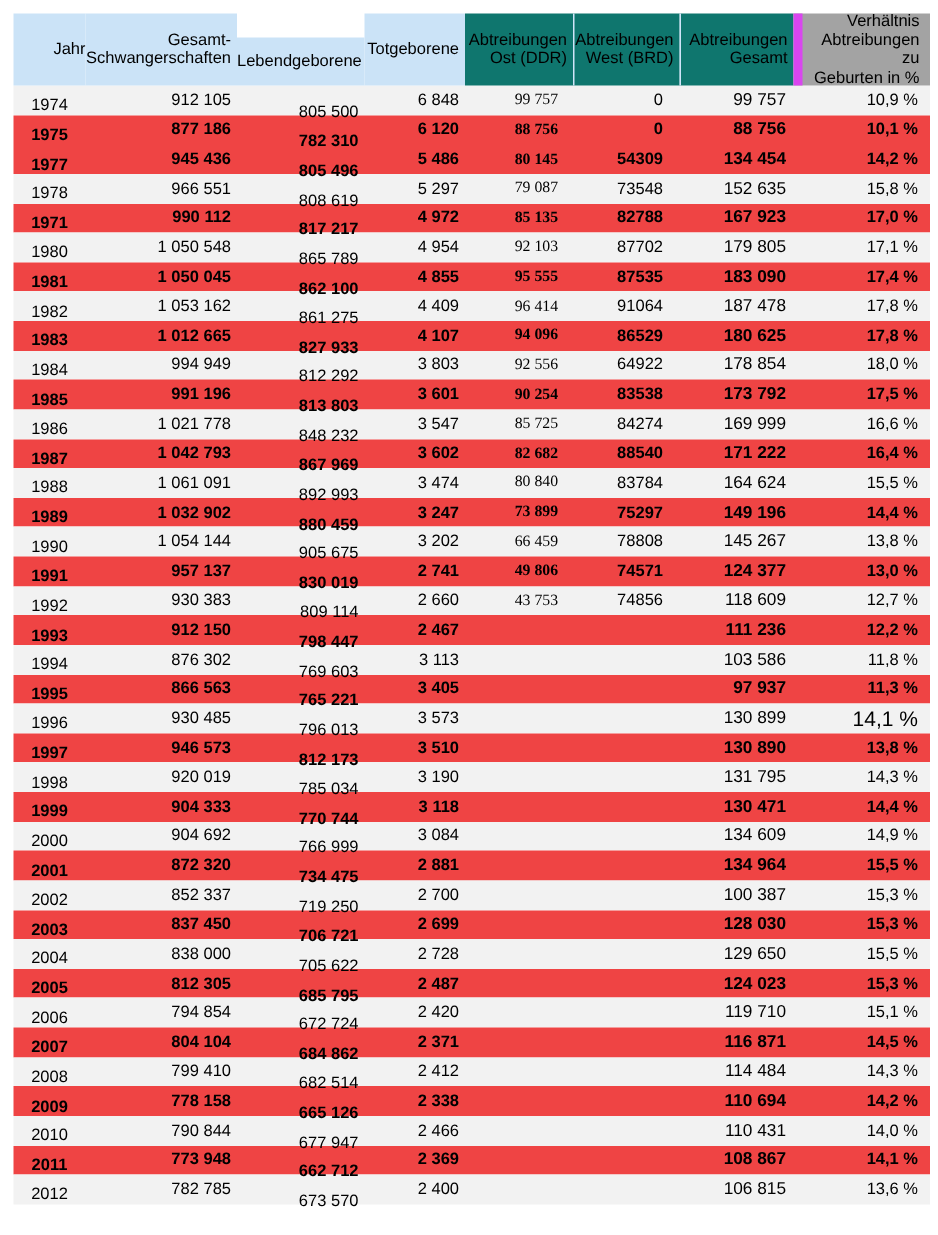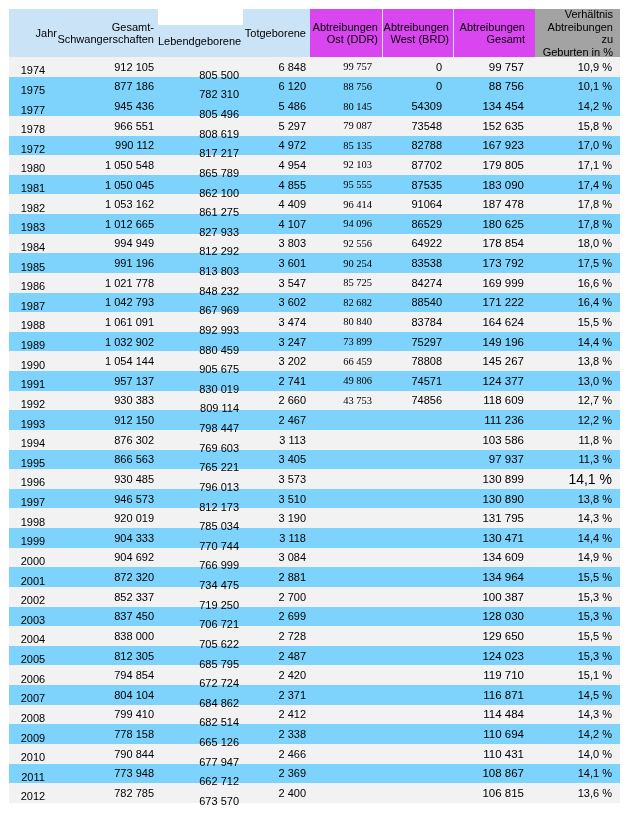--- a/index.html
+++ b/index.html
@@ -8,36 +8,36 @@
     font-family:"Liberation Sans","DejaVu Sans",sans-serif;
     color:#000;overflow:hidden;
   }
   .table-wrap{position:absolute;left:9px;top:9px;width:611px;}
   .header-row{display:flex;height:48px;font-size:11px;line-height:12.5px;}
   .hcell{
     box-sizing:border-box;display:flex;flex-direction:column;justify-content:center;
     text-align:right;white-space:pre-line;padding-right:4px;
   }
   .hcell.group-light{background:#CBE3F7;}
-  .hcell.group-blue{background:#d946ef;}
+  .hcell.group-blue{background:#0f766e;}
   .hcell.group-beige{background:#a3a3a3;border-left:6px solid #d946ef;}
   .hcell.sep{border-left:1px solid #cfe4f8;}
   .c0{width:48px;}
   .c1{width:101px;}
   .c2{width:85px;margin-top:16px;}
   .c3{width:67px;}
   .c4{width:72px;}
   .c5{width:71px;}
   .c6{width:76px;}
   .c7{width:91px;}
   .hcell.c0{text-align:right;padding-right:0;}
   .hcell.c7{padding-right:7px;}
   .tbody .row{display:flex;height:19.64px;align-items:center;font-size:11px;}
   .tbody .row.odd{background:#F2F2F2;}
-  .tbody .row.even{background:#7dd3fc;}
+  .tbody .row.even{background:#ef4444;font-weight:bold;}
   .cell{box-sizing:border-box;text-align:right;}
   .cell.c0{text-align:center;padding-right:0;margin-top:7px;}
   .cell.c1{padding-right:4px;}
   .cell.c2{padding-right:4px;}
   .cell.c3{padding-right:4px;}
   .cell.c4{padding-right:10px;font-family:"Liberation Serif","DejaVu Serif",serif;font-size:10.5px;}
   .cell.c5{padding-right:11px;}
   .cell.c6{padding-right:5px;font-size:11.5px;}
   .cell.c7{padding-right:8px;}
   .cell.c7.big{font-size:14px;}
@@ -97,21 +97,21 @@
         <div class="cell c0">1978</div>
         <div class="cell c1">966 551</div>
         <div class="cell c2">808 619</div>
         <div class="cell c3">5 297</div>
         <div class="cell c4">79 087</div>
         <div class="cell c5">73548</div>
         <div class="cell c6">152 635</div>
         <div class="cell c7">15,8 %</div>
       </div>
       <div class="row even">
-        <div class="cell c0">1972</div>
+        <div class="cell c0">1971</div>
         <div class="cell c1">990 112</div>
         <div class="cell c2">817 217</div>
         <div class="cell c3">4 972</div>
         <div class="cell c4">85 135</div>
         <div class="cell c5">82788</div>
         <div class="cell c6">167 923</div>
         <div class="cell c7">17,0 %</div>
       </div>
       <div class="row odd">
         <div class="cell c0">1980</div>

